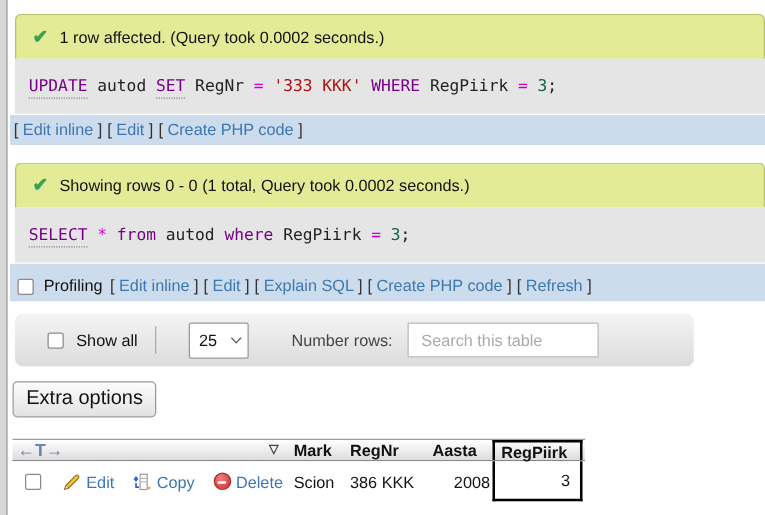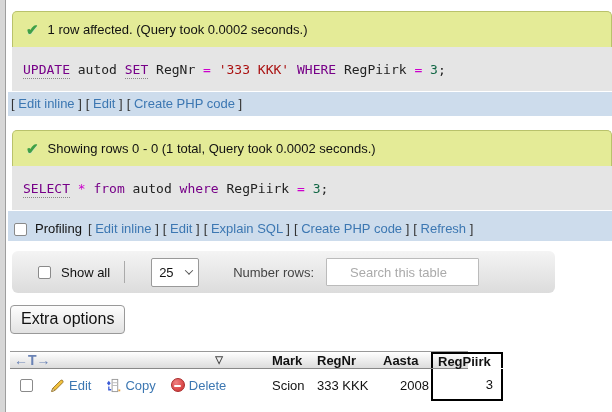--- a/index.html
+++ b/index.html
@@ -58,42 +58,42 @@
   .select-box {
     margin-left:12px; width:48px; height:29px; background:#fff; border:1px solid #999;
     border-radius:2px; display:flex; align-items:center; padding:0 6px 0 7px;
     justify-content:space-between; cursor:default;
   }
   .chev { width:6px; height:6px; border-right:1.6px solid #555; border-bottom:1.6px solid #555;
     transform:rotate(45deg) translate(-1px,-1px); }
   .filter-label { margin-left:34px; color:#444; }
   .filter-input {
     margin-left:12px; width:153px; height:28px; border:1px solid #bbb; border-radius:1px;
-    font-family:"Liberation Sans",sans-serif; font-size:13px; padding:0 23px; color:#333;
+    font-family:"Liberation Sans",sans-serif; font-size:13px; padding:0 10px; color:#333;
     background:#fff; outline:none;
   }
   .filter-input::placeholder { color:#aaa; }
 
   .extra-btn {
     margin:12px 0 0 2px; display:inline-block; padding:4px 10px 5px 10px;
     background:linear-gradient(#fdfdfd,#e2e2e2); border:1px solid #999; border-radius:4px;
     font-size:16px; color:#111; cursor:pointer;
   }
 
   
   .table-area { margin-top:17px; margin-left:2px; width:458px; }
   .thead {
     display:flex; height:18px; align-items:center;
     background:linear-gradient(#ffffff,#dcdcdc);
     border-top:1px solid #999; border-bottom:1px solid #888;
     font-weight:bold;
   }
   .trow { display:flex; height:32px; align-items:center; background:#fff; }
   .c-actions { width:222px; flex:none; display:flex; align-items:center; height:100%; }
-  .c-mark  { width:46px; flex:none; padding-left:3px;margin-left:37px; }
+  .c-mark  { width:46px; flex:none; padding-left:3px; }
   .c-regnr { width:64px; flex:none; padding-left:2px; }
   .c-aasta { width:52px; flex:none; padding-left:4px; }
   .c-aasta.val { text-align:right; padding-right:2px; padding-left:0; }
   .c-piirk { width:72px; flex:none; height:100%; display:flex; align-items:center; padding-left:5px; }
   .c-piirk.hd { border:2px solid #000; border-bottom:none; }
   .c-piirk.val { border:2px solid #000; border-top:none; justify-content:flex-end; padding-right:8px; }
   .corner-arrows { color:#6b83b5; font-size:14px; letter-spacing:0px; margin-left:4px; }
   .sort-tri { color:#444; font-size:10px; margin-right:9px; line-height:1; }
   .thead .sp { flex:1; }
   .row-action { display:flex; align-items:center; gap:4px; margin-right:15px; }
@@ -208,18 +208,18 @@
             </svg>
           </span>
           <a class="plink">Copy</a>
         </span>
         <span class="row-action">
           <span class="del-icon"></span>
           <a class="plink">Delete</a>
         </span>
       </div>
       <div class="c-mark">Scion</div>
-      <div class="c-regnr">333 KKK</div>
+      <div class="c-regnr">386 KKK</div>
       <div class="c-aasta val">2008</div>
       <div class="c-piirk val">3</div>
     </div>
   </div>
 </div>
 
 </body></html>

